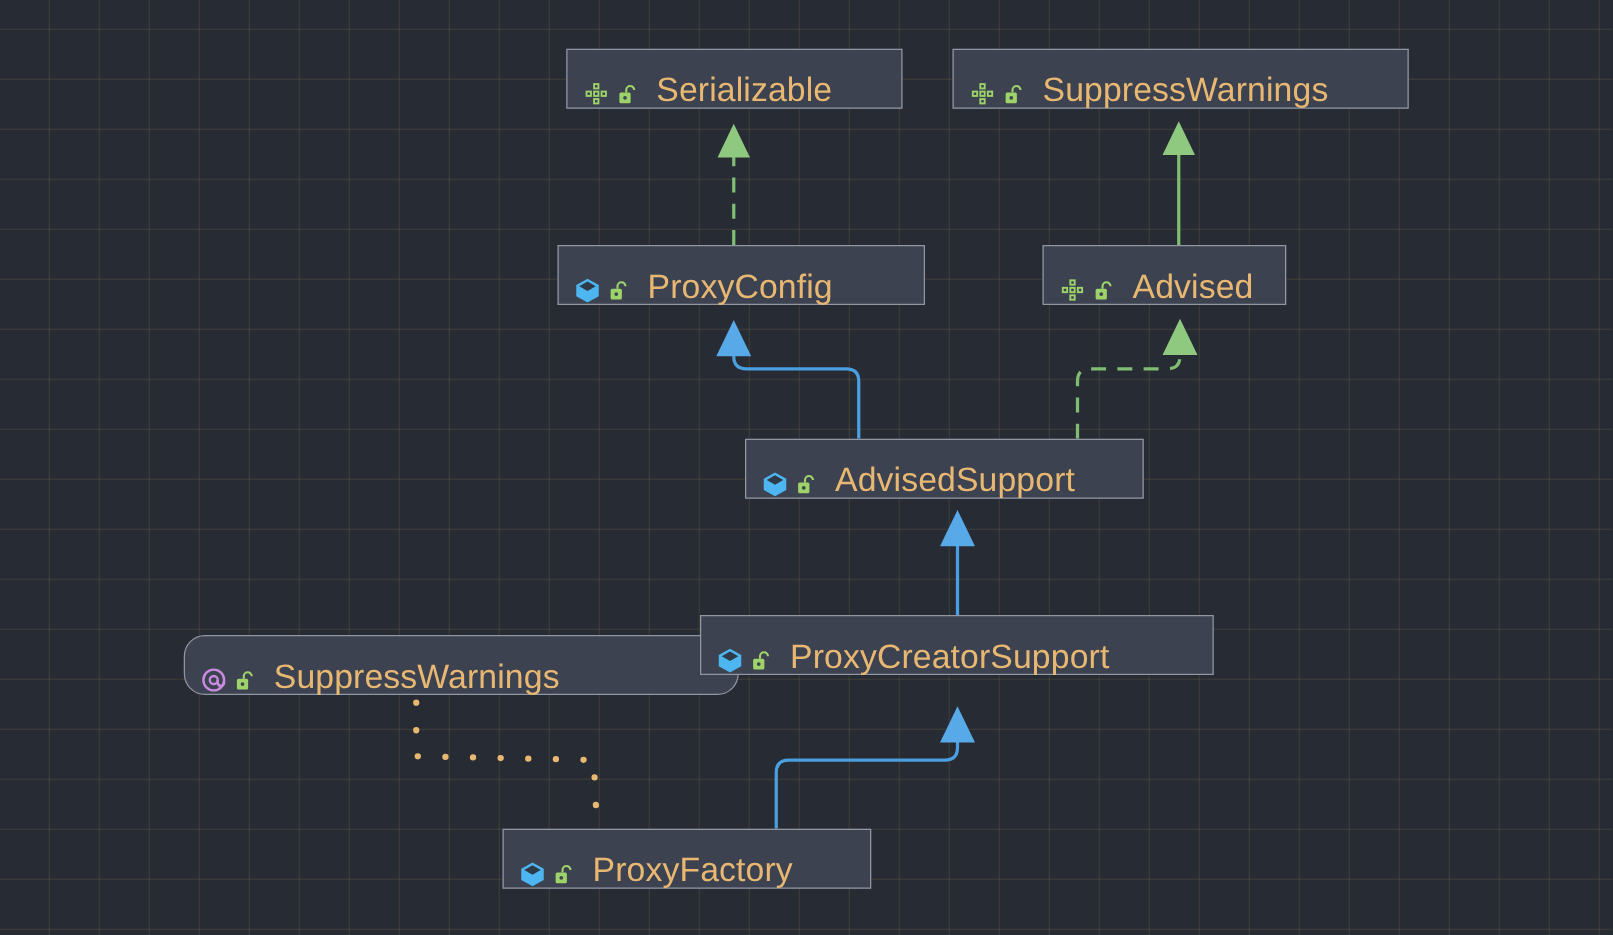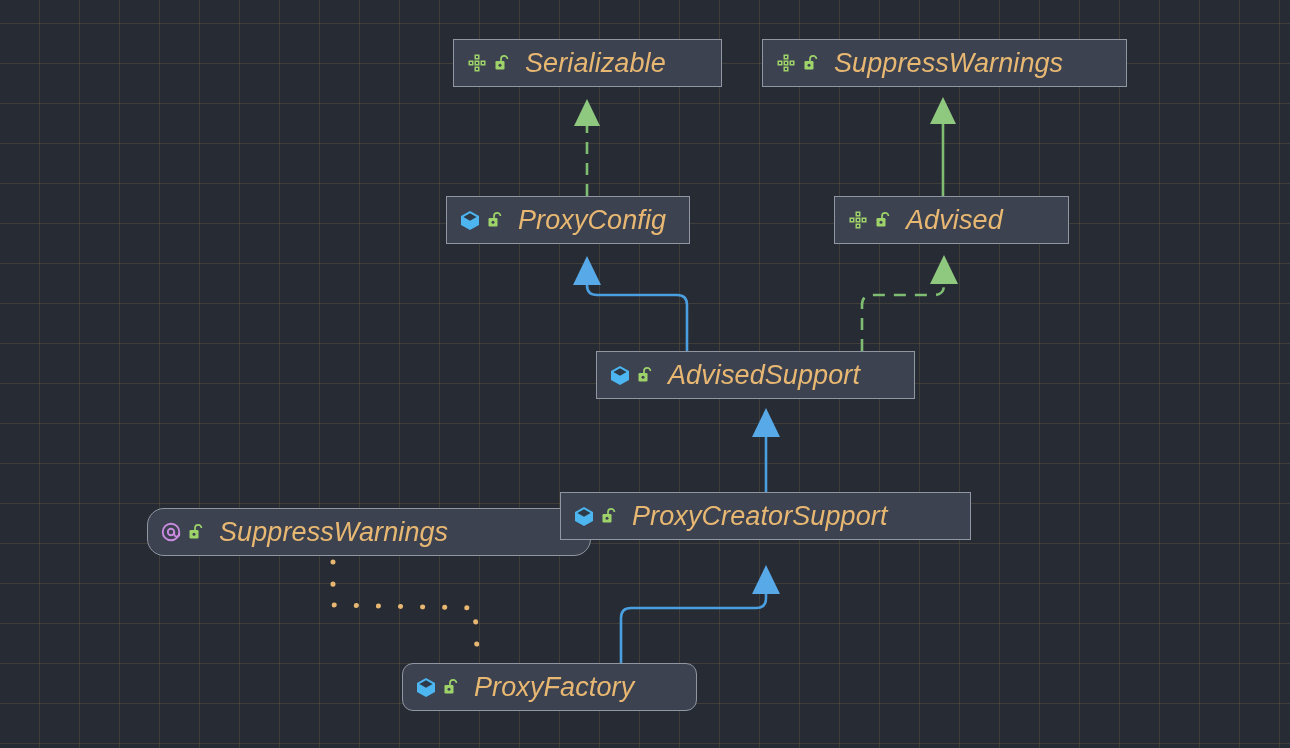--- a/index.html
+++ b/index.html
@@ -27,27 +27,26 @@
     position: absolute;
     left: 0; top: 0;
     width: 1290px;
     height: 748px;
     pointer-events: none;
   }
   .node {
     position: absolute;
     box-sizing: border-box;
     display: flex;
-    align-items: center;
+    align-items: flex-end;
     background: #3c4250;
     border: 1px solid #9096a2;
     padding: 0 14px 0 12px;
     height: 48px;
     white-space: nowrap;
-    font-style: italic;
   }
   .node .ico {
     display: inline-flex;
     align-items: center;
     justify-content: center;
     width: 22px;
     height: 22px;
     flex: 0 0 auto;
   }
   .node .lock {
@@ -160,38 +159,38 @@
     <span class="lock">
       <svg width="16" height="18" viewBox="0 0 16 18">
         <path d="M7 7 V5 a3.2 3.2 0 0 1 6.4 0" fill="none" stroke="#9ed36a" stroke-width="1.7"></path>
         <rect x="1.5" y="7" width="9" height="8.5" rx="1.2" fill="#9ed36a"></rect>
         <circle cx="6" cy="11.2" r="1.5" fill="#3c4250"></circle>
       </svg>
     </span>
     <span class="label">SuppressWarnings</span>
   </div>
 
-  <div class="node" style="left:446px; top:196px; width:244px;">
+  <div class="node" style="left:446px; top:196px; width:294px;">
     <span class="ico">
       <svg width="22" height="22" viewBox="0 0 22 22">
         <polygon points="11,2 20,7 20,16 11,21 2,16 2,7" fill="#4db5f0"></polygon>
         <polygon points="11,4.2 17.6,8 11,11.8 4.4,8" fill="#2f3a48"></polygon>
       </svg>
     </span>
     <span class="lock">
       <svg width="16" height="18" viewBox="0 0 16 18">
         <path d="M7 7 V5 a3.2 3.2 0 0 1 6.4 0" fill="none" stroke="#9ed36a" stroke-width="1.7"></path>
         <rect x="1.5" y="7" width="9" height="8.5" rx="1.2" fill="#9ed36a"></rect>
         <circle cx="6" cy="11.2" r="1.5" fill="#3c4250"></circle>
       </svg>
     </span>
     <span class="label">ProxyConfig</span>
   </div>
 
-  <div class="node" style="left:834px; top:196px; width:235px;">
+  <div class="node" style="left:834px; top:196px; width:195px;">
     <span class="ico">
       <svg width="20" height="20" viewBox="0 0 20 20">
         <g fill="#9ed36a">
           <rect x="7.5" y="1.5" width="5" height="5"></rect>
           <rect x="1.5" y="7.5" width="5" height="5"></rect>
           <rect x="7.5" y="7.5" width="5" height="5"></rect>
           <rect x="13.5" y="7.5" width="5" height="5"></rect>
           <rect x="7.5" y="13.5" width="5" height="5"></rect>
         </g>
         <g fill="#3c4250">
@@ -260,21 +259,21 @@
     <span class="lock">
       <svg width="16" height="18" viewBox="0 0 16 18">
         <path d="M7 7 V5 a3.2 3.2 0 0 1 6.4 0" fill="none" stroke="#9ed36a" stroke-width="1.7"></path>
         <rect x="1.5" y="7" width="9" height="8.5" rx="1.2" fill="#9ed36a"></rect>
         <circle cx="6" cy="11.2" r="1.5" fill="#3c4250"></circle>
       </svg>
     </span>
     <span class="label">ProxyCreatorSupport</span>
   </div>
 
-  <div class="node" style="left:402px; top:663px; width:295px;border-radius:11px;">
+  <div class="node" style="left:402px; top:663px; width:295px;">
     <span class="ico">
       <svg width="22" height="22" viewBox="0 0 22 22">
         <polygon points="11,2 20,7 20,16 11,21 2,16 2,7" fill="#4db5f0"></polygon>
         <polygon points="11,4.2 17.6,8 11,11.8 4.4,8" fill="#2f3a48"></polygon>
       </svg>
     </span>
     <span class="lock">
       <svg width="16" height="18" viewBox="0 0 16 18">
         <path d="M7 7 V5 a3.2 3.2 0 0 1 6.4 0" fill="none" stroke="#9ed36a" stroke-width="1.7"></path>
         <rect x="1.5" y="7" width="9" height="8.5" rx="1.2" fill="#9ed36a"></rect>

